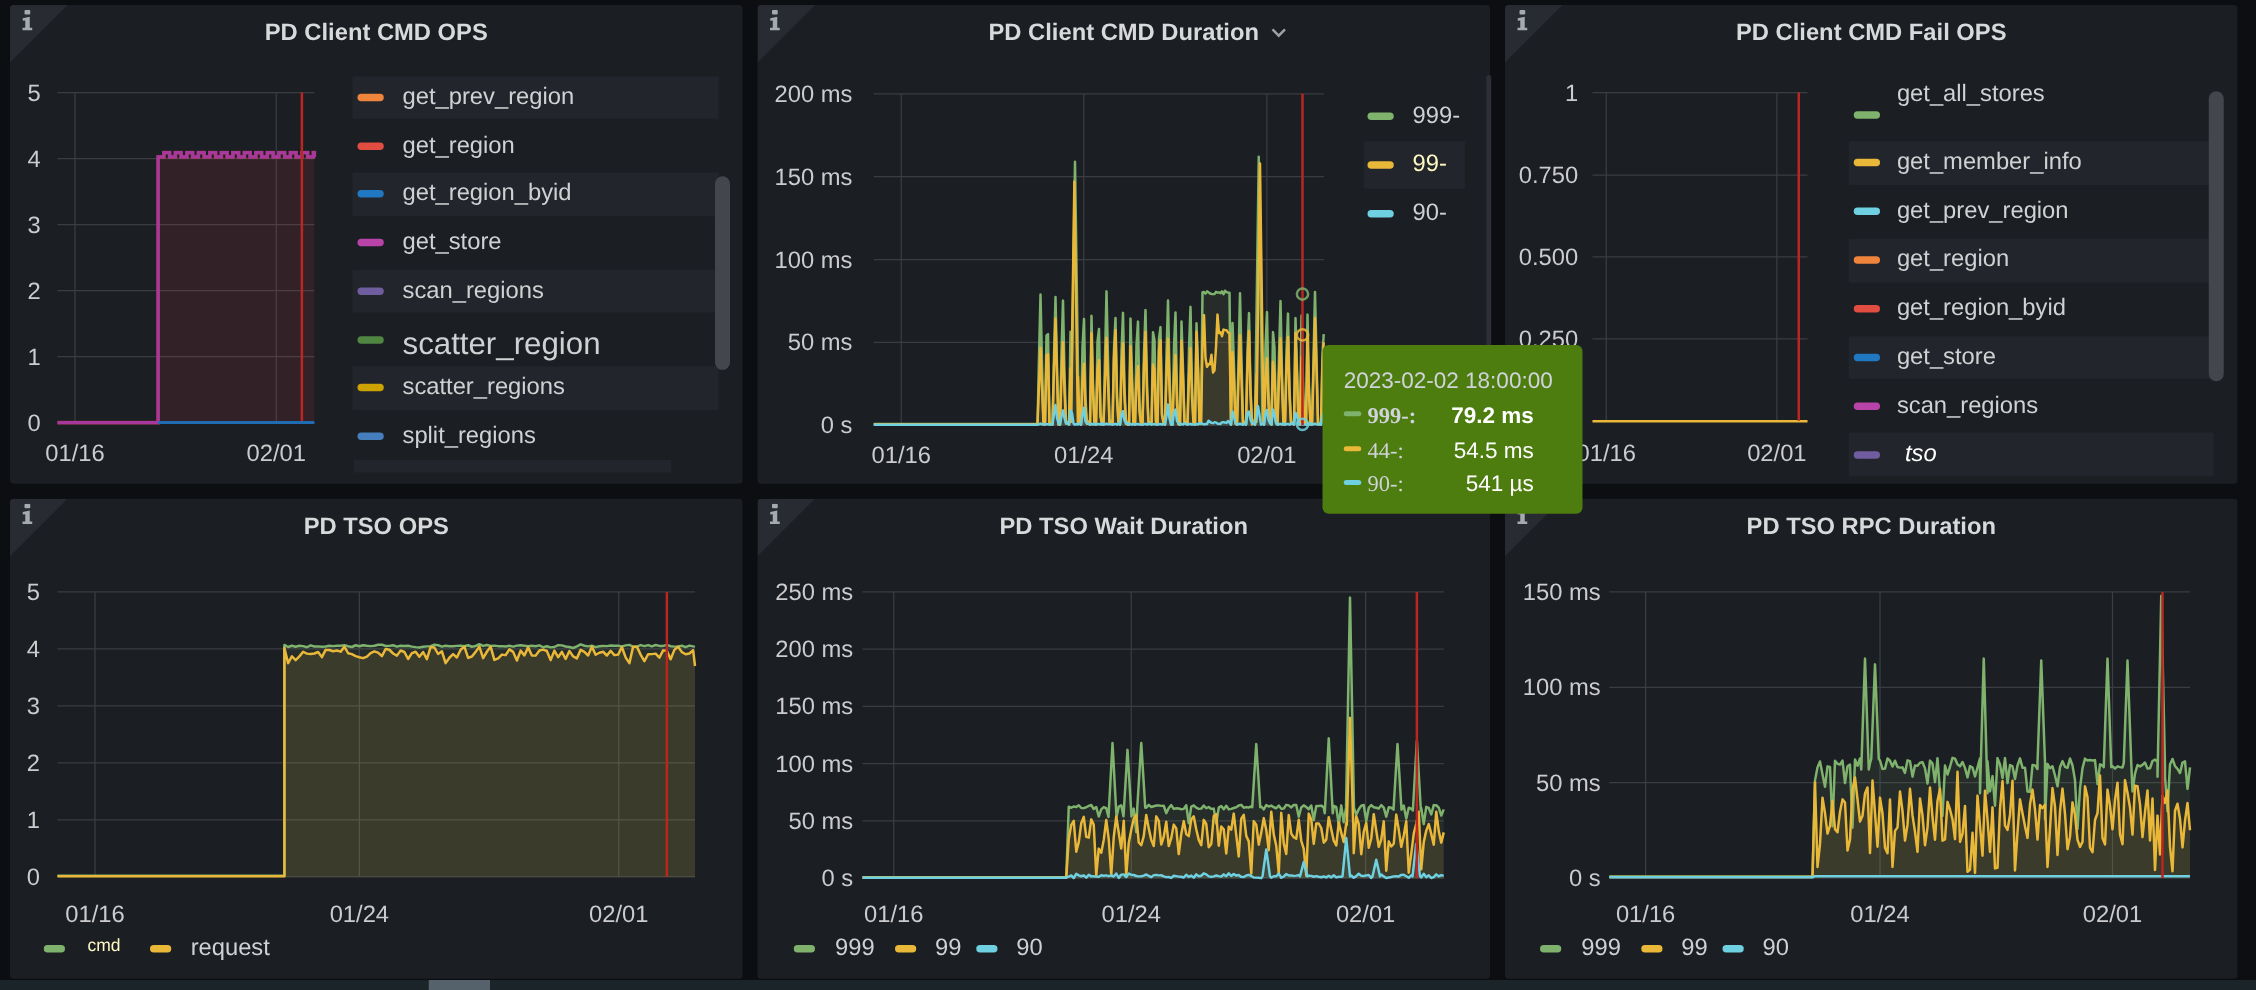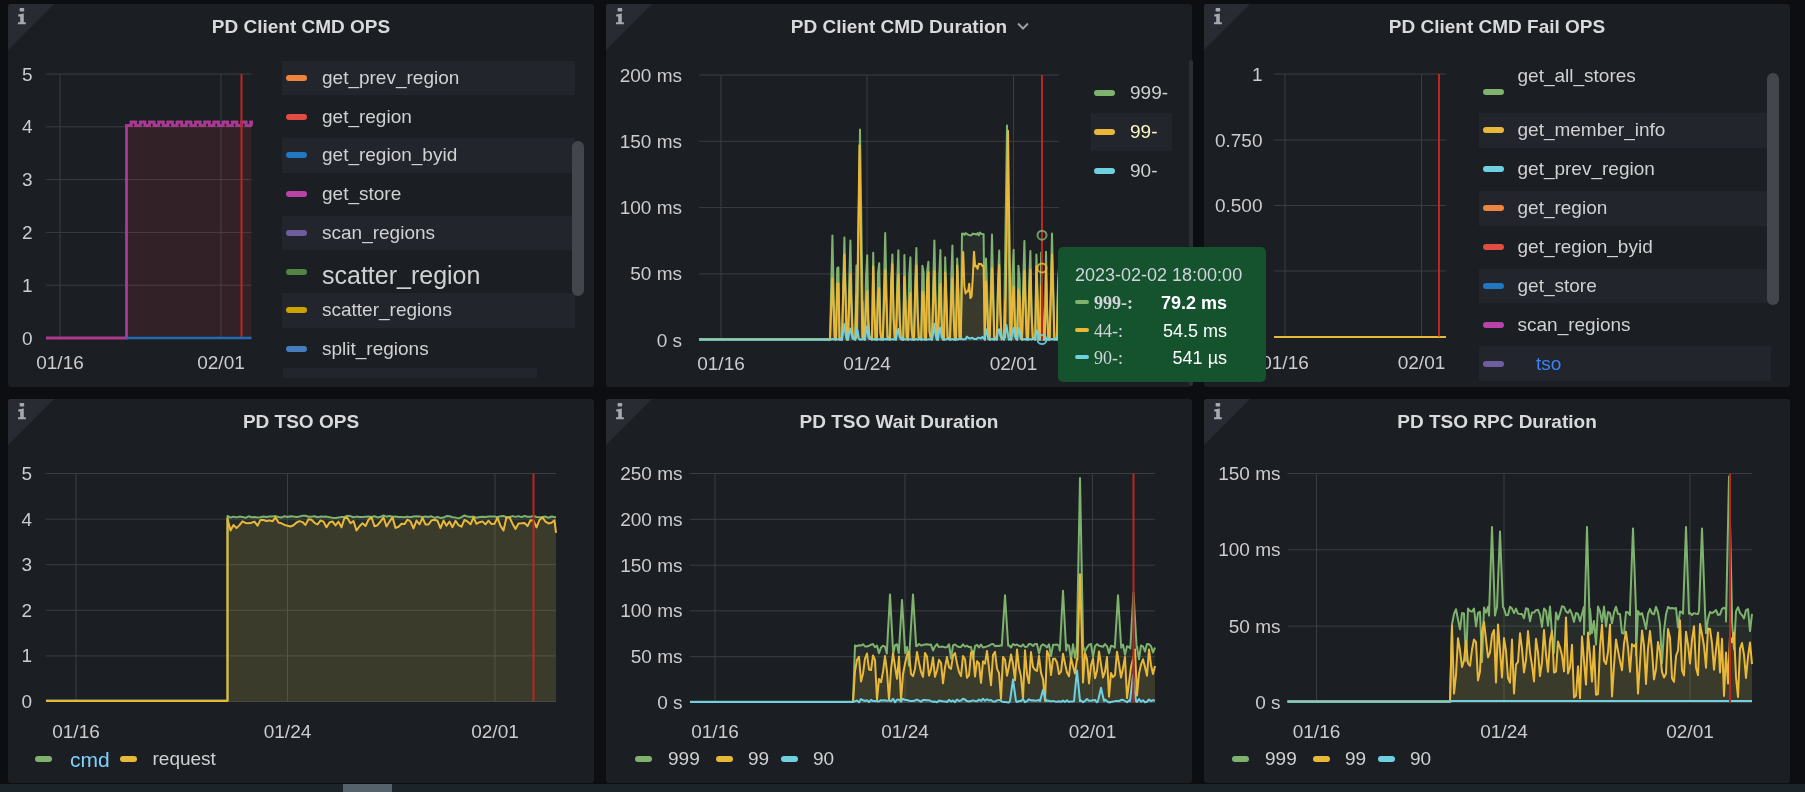--- a/index.html
+++ b/index.html
@@ -3,22 +3,22 @@
 * { margin:0; padding:0; box-sizing:border-box; }
 html,body { width:1805px; height:792px; background:#0d0e11; overflow:hidden;
   font-family:"Liberation Sans", sans-serif; }
 .panel { position:absolute; background:#1b1e23; border-radius:3px; }
 .corner { position:absolute; left:0; top:0; width:46px; height:46px;
   background:#282b31; clip-path:polygon(0 0, 46px 0, 0 46px); border-radius:3px 0 0 0; }
 .ptitle { position:absolute; top:12px; left:0; width:100%; text-align:center;
   font-size:19px; font-weight:700; color:#d8d9da; }
 .caret { position:absolute; margin-left:9px; margin-top:5px; }
 svg text { font-family:"Liberation Sans", sans-serif; }
-#tooltip { position:absolute; left:1058px; top:247px; width:208px; height:135px;
-  background:#14532d; border-radius:5px; padding:18px 12px 0 17px; z-index:10; }
+#tooltip { position:absolute; left:1058px; top:276px; width:208px; height:135px;
+  background:#4d7c0f; border-radius:5px; padding:18px 12px 0 17px; z-index:10; }
 .tdate { font-size:18px; color:#d0d3da; margin-bottom:7px; }
 .trow { position:relative; height:27.5px; font-size:18px; color:#d0d3da; }
 .tsw { position:absolute; left:0; top:7px; width:14px; height:4px; border-radius:2px; }
 .tname { position:absolute; left:19px; top:0;font-family:Liberation Serif, serif; }
 .tval { position:absolute; right:27px; top:0; color:#ffffff; }
 </style></head>
 <body>
 <div class="panel" style="left:8px;top:4px;width:586px;height:383px;">
     <div class="corner"></div>
     <svg style="position:absolute;left:9px;top:4px" width="10" height="17" viewBox="0 0 10 17">
@@ -138,21 +138,21 @@
     <div style="position:absolute;left:313.5px;top:193.1px;font-size:19px;color:#d0d1d3;">get_region</div>
     <div style="position:absolute;left:278.5px;top:240.0px;width:21px;height:6px;border-radius:3px;background:#E24D42;"></div>
     <div style="position:absolute;left:313.5px;top:232.0px;font-size:19px;color:#d0d1d3;">get_region_byid</div>
     <div style="position:absolute;left:274.5px;top:264.5px;width:292px;height:34.9px;background:#22252b;"></div>
     <div style="position:absolute;left:278.5px;top:278.9px;width:21px;height:6px;border-radius:3px;background:#1F78C1;"></div>
     <div style="position:absolute;left:313.5px;top:270.9px;font-size:19px;color:#d0d1d3;">get_store</div>
     <div style="position:absolute;left:278.5px;top:317.8px;width:21px;height:6px;border-radius:3px;background:#BA43A9;"></div>
     <div style="position:absolute;left:313.5px;top:309.8px;font-size:19px;color:#d0d1d3;">scan_regions</div>
     <div style="position:absolute;left:274.5px;top:342.3px;width:292px;height:34.9px;background:#22252b;"></div>
     <div style="position:absolute;left:278.5px;top:356.8px;width:21px;height:6px;border-radius:3px;background:#705DA0;"></div>
-    <div style="position:absolute;left:332px;top:348.8px;font-size:19px;color:#3b82f6;">tso</div>
+    <div style="position:absolute;left:320px;top:348.8px;font-size:19px;color:#ffffff;font-style:italic;">tso</div>
     <div style="position:absolute;left:563px;top:68.5px;width:12px;height:232px;border-radius:6.0px;background:#43464c;"></div>
     <svg width="586" height="383" style="position:absolute;left:0;top:0">
       <line x1="70" y1="70" x2="242" y2="70" stroke="#3b3d42" stroke-width="1"></line>
       <line x1="70" y1="136" x2="242" y2="136" stroke="#3b3d42" stroke-width="1"></line>
       <line x1="70" y1="201.5" x2="242" y2="201.5" stroke="#3b3d42" stroke-width="1"></line>
       <line x1="70" y1="267" x2="242" y2="267" stroke="#3b3d42" stroke-width="1"></line>
       <line x1="70" y1="332.5" x2="242" y2="332.5" stroke="#3b3d42" stroke-width="1"></line>
       <line x1="81" y1="70" x2="81" y2="332.5" stroke="#3b3d42" stroke-width="1"></line>
       <line x1="217.5" y1="70" x2="217.5" y2="332.5" stroke="#3b3d42" stroke-width="1"></line>
       <line x1="70" y1="333" x2="242" y2="333" stroke="#EAB839" stroke-width="2"></line>
@@ -192,21 +192,21 @@
       <text x="24" y="126.6" text-anchor="end" font-size="19" fill="#ccccce">4</text>
       <text x="24" y="172.2" text-anchor="end" font-size="19" fill="#ccccce">3</text>
       <text x="24" y="217.8" text-anchor="end" font-size="19" fill="#ccccce">2</text>
       <text x="24" y="263.4" text-anchor="end" font-size="19" fill="#ccccce">1</text>
       <text x="24" y="309.0" text-anchor="end" font-size="19" fill="#ccccce">0</text>
       <text x="68" y="338.5" text-anchor="middle" font-size="19" fill="#ccccce">01/16</text>
       <text x="279.5" y="338.5" text-anchor="middle" font-size="19" fill="#ccccce">01/24</text>
       <text x="487" y="338.5" text-anchor="middle" font-size="19" fill="#ccccce">02/01</text>
     </svg>
     <div style="position:absolute;left:27px;top:356.5px;width:17px;height:6px;border-radius:3px;background:#7EB26D;"></div>
-    <div style="position:absolute;left:62px;top:348.5px;font-size:21px;color:#7dd3fc;">cmd</div>
+    <div style="position:absolute;left:62px;top:348.5px;font-size:14px;color:#fef9c3;">cmd</div>
     <div style="position:absolute;left:112px;top:356.5px;width:17px;height:6px;border-radius:3px;background:#EAB839;"></div>
     <div style="position:absolute;left:144.5px;top:348.5px;font-size:19px;color:#d0d1d3;">request</div>
   </div>
 <div class="panel" style="left:606px;top:399px;width:586px;height:384px;">
     <div class="corner"></div>
     <svg style="position:absolute;left:9px;top:4px" width="10" height="17" viewBox="0 0 10 17">
       <rect x="2.6" y="0" width="4.6" height="3.6" rx="0.8" fill="#a5aab0"></rect>
       <path d="M1.2,6.6 L6.8,5.4 L6.8,14.2 L8.8,14.2 L8.8,16.2 L1.0,16.2 L1.0,14.2 L3.2,14.2 L3.2,8.4 L1.2,8.6 Z" fill="#a5aab0"></path>
     </svg>
     <div class="ptitle">PD TSO Wait Duration</div>

